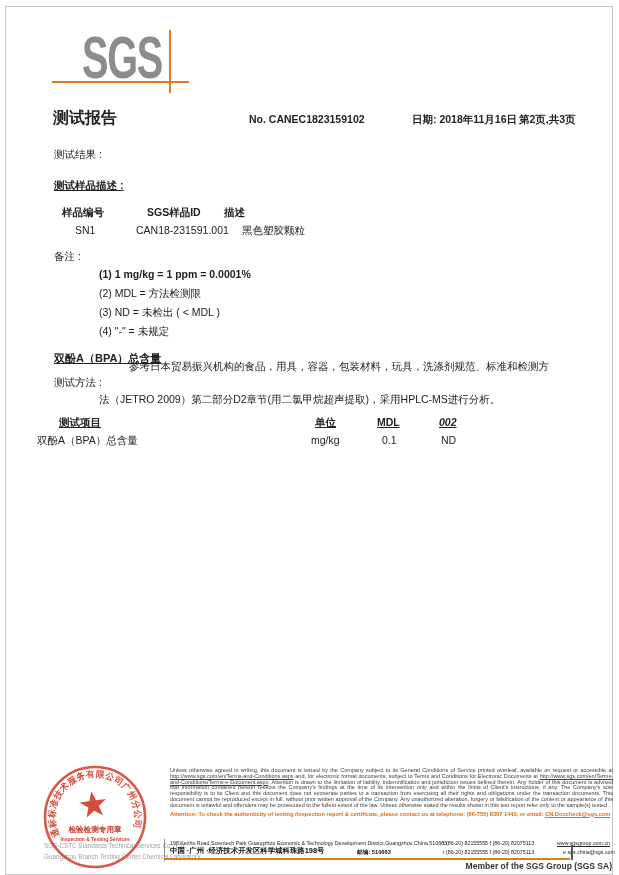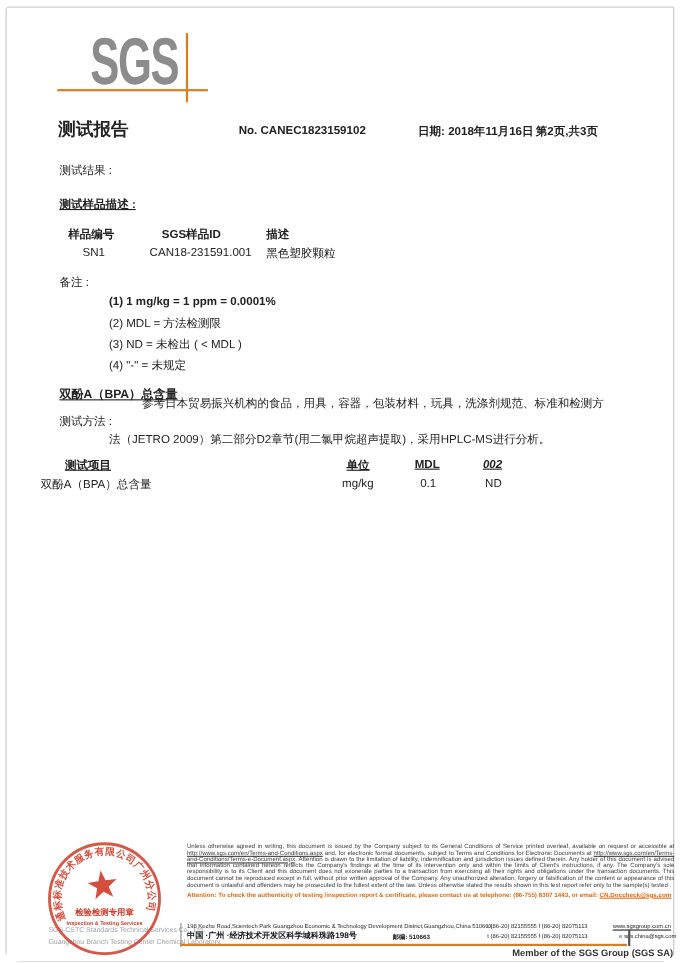--- a/index.html
+++ b/index.html
@@ -1,29 +1,29 @@
 <!DOCTYPE html>
 <html><head>
 <meta charset="utf-8">
 <style>
   html,body{margin:0;padding:0;background:#fff;}
   .page{position:relative;width:619px;height:875px;background:#fff;overflow:hidden;
-        font-family:"Liberation Sans",sans-serif;color:#222;border-radius:22px;}
+        font-family:"Liberation Sans",sans-serif;color:#222;}
   .abs{position:absolute;}
   .b{font-weight:bold;}
   .u{text-decoration:underline;text-align:right;}
   .it{font-style:italic;}
   .page-border{left:5px;top:6px;width:606px;height:867px;border:1px solid #c6c6c6;}
   .body-text{font-size:10.5px;color:#222;white-space:nowrap;}
   .logo-text{left:82px;top:32px;font-size:62px;line-height:52px;font-weight:bold;color:#8c8c8c;
              letter-spacing:-2px;transform:scale(0.64,0.97);transform-origin:left top;white-space:nowrap;}
   .logo-hline{left:52px;top:81px;width:137px;height:2px;background:#dd7b1f;}
   .logo-vline{left:169px;top:30px;width:2px;height:63px;background:#dd7b1f;}
   .title{left:53px;top:108px;font-size:16px;font-weight:bold;white-space:nowrap;}
-  .head-meta{font-size:10.5px;font-weight:bold;white-space:nowrap;}
+  .head-meta{font-size:10.5px;font-weight:bold;white-space:nowrap;margin-left:32px;}
   .section-head{font-size:11px;font-weight:bold;text-decoration:underline;white-space:nowrap;}
   .footer-col{left:170px;top:768px;width:443px;}
   .fineprint{margin:0;font-size:5.5px;line-height:5.8px;text-align:justify;color:#404040;}
   .fineprint .link{text-decoration:underline;}
   .attention{margin:2px 0 0 0;font-size:5.7px;line-height:6.2px;font-weight:bold;color:#e56a10;}
   .attention .link{text-decoration:underline;}
   .addr-en{font-size:5.3px;color:#222;white-space:nowrap;}
   .addr-cn{font-size:7.4px;font-weight:bold;color:#111;white-space:nowrap;}
   .addr-sm{font-size:5.3px;color:#222;white-space:nowrap;}
   .postcode{font-size:5.7px;font-weight:bold;color:#111;white-space:nowrap;}
@@ -47,21 +47,21 @@
   <div class="abs head-meta" style="left:217px;top:113px;">No. CANEC1823159102</div>
   <div class="abs head-meta" style="left:380px;top:113px;">日期: 2018年11月16日</div>
   <div class="abs head-meta" style="left:487px;top:113px;">第2页,共3页</div>
 
   <div class="abs body-text" style="left:54px;top:148px;">测试结果 :</div>
 
   <div class="abs body-text b u" style="left:54px;top:179px;">测试样品描述 :</div>
 
   <div class="abs body-text b" style="left:62px;top:206px;">样品编号</div>
   <div class="abs body-text b" style="left:147px;top:206px;">SGS样品ID</div>
-  <div class="abs body-text b" style="left:242px;top:206px;">描述</div>
+  <div class="abs body-text b" style="left:224px;top:206px;">描述</div>
 
   <div class="abs body-text" style="left:75px;top:224px;">SN1</div>
   <div class="abs body-text" style="left:136px;top:224px;">CAN18-231591.001</div>
   <div class="abs body-text" style="left:242px;top:224px;">黑色塑胶颗粒</div>
 
   <div class="abs body-text" style="left:54px;top:250px;">备注 :</div>
   <div class="abs body-text" style="left:99px;top:268px;font-weight:bold;">(1) 1 mg/kg = 1 ppm = 0.0001%</div>
   <div class="abs body-text" style="left:99px;top:287px;">(2) MDL = 方法检测限</div>
   <div class="abs body-text" style="left:99px;top:306px;">(3) ND = 未检出 ( &lt; MDL )</div>
   <div class="abs body-text" style="left:99px;top:325px;">(4) "-" = 未规定</div>

